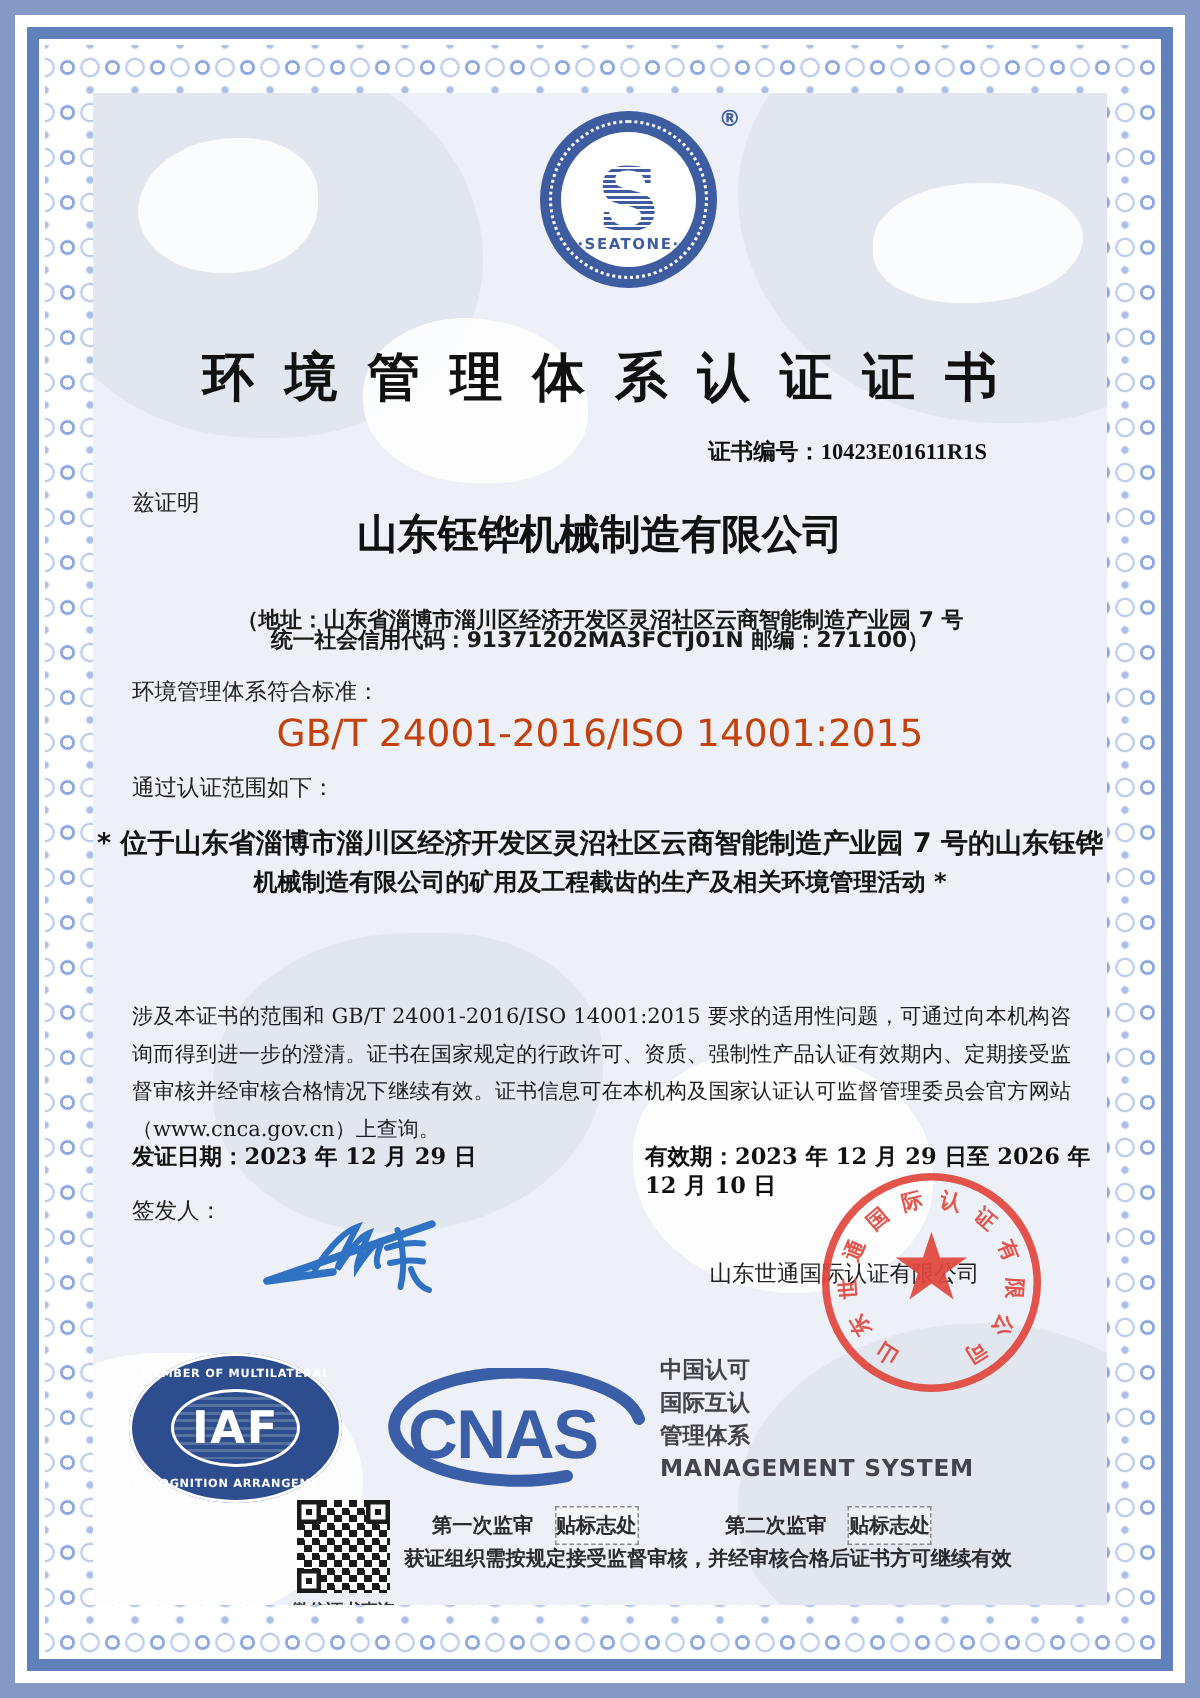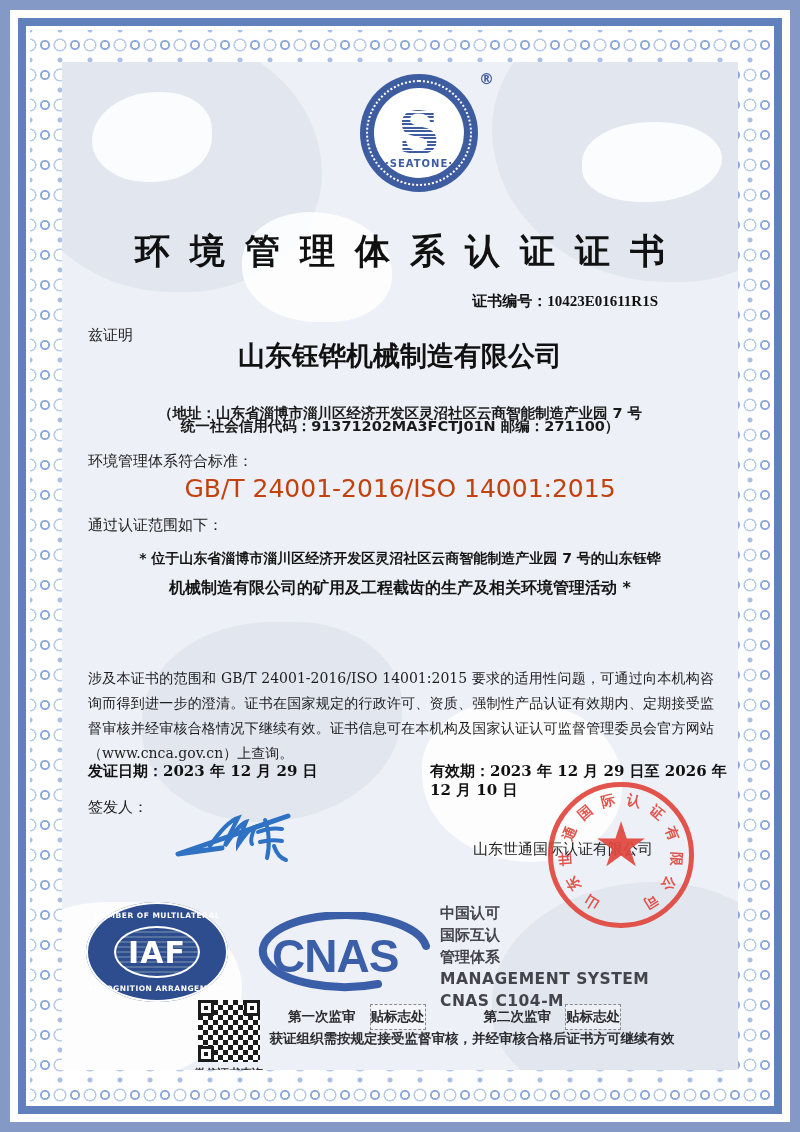--- a/index.html
+++ b/index.html
@@ -46,21 +46,21 @@
            font-size:35px; font-weight:bold; color:#111; letter-spacing:20px; padding-left:20px; }
   .certno-row { position:absolute; right:80px; top:230px; font-size:15px; font-weight:bold; color:#111;
                 font-family:"Liberation Serif", serif; }
   .certify { position:absolute; left:26px; top:264px; font-size:15px; color:#222; font-family:"DejaVu Serif", serif; }
   .company { position:absolute; left:0; right:0; top:276px; text-align:center; font-size:27px; font-weight:bold; color:#111; }
   .addr1 { position:absolute; left:0; right:0; top:330px; text-align:center; font-size:14.5px; font-weight:bold; color:#1a1a1a;margin-top:12px; }
   .addr2 { position:absolute; left:0; right:0; top:355px; text-align:center; font-size:14.5px; font-weight:bold; color:#1a1a1a; }
   .std-label { position:absolute; left:26px; top:390px; font-size:15px; color:#222; font-family:"DejaVu Serif", serif; }
   .standard { position:absolute; left:0; right:0; top:412px; text-align:center; font-size:25px; color:#c2410c; }
   .scope-label { position:absolute; left:26px; top:454px; font-size:15px; color:#222; font-family:"DejaVu Serif", serif; }
-  .scope1 { position:absolute; left:0; right:0; top:488px; text-align:center; font-size:14px; font-weight:bold; color:#151515; }
+  .scope1 { position:absolute; left:0; right:0; top:488px; text-align:center; font-size:18px; font-weight:bold; color:#151515; }
   .scope2 { position:absolute; left:0; right:0; top:516px; text-align:center; font-size:16px; font-weight:bold; color:#151515; }
   .note { position:absolute; left:26px; right:24px; top:604px; font-size:14px; line-height:25px; color:#1c1c1e;
           text-align:justify; font-family:"DejaVu Serif", serif; }
   .issue-date { position:absolute; left:26px; top:700px; font-size:15px; font-weight:bold; color:#111; font-family:"DejaVu Serif", serif; }
   .validity { position:absolute; left:368px; top:700px; font-size:15px; font-weight:bold; color:#111; font-family:"DejaVu Serif", serif; }
   .signer { position:absolute; left:26px; top:736px; font-size:15px; color:#222; font-family:"DejaVu Serif", serif; }
   .issuer { position:absolute; left:395px; top:778px; font-size:15px; color:#222; font-family:"DejaVu Serif", serif; z-index:2;margin-left:16px; }
 
   .signature { position:absolute; left:108px; top:740px; width:150px; height:75px; }
 
@@ -200,21 +200,20 @@
     <svg class="cnas" viewBox="0 0 176 84">
       <path d="M168 34 A 82 36 0 1 0 120 72" fill="none" stroke="#3b5ea8" stroke-width="8" stroke-linecap="round"></path>
       <text x="14" y="60" font-size="46" font-weight="bold" fill="#3b5ea8" font-family="'Liberation Sans', sans-serif" letter-spacing="-1">CNAS</text>
     </svg>
 
     <div class="acc-block">
       <div class="acc-line">中国认可</div>
       <div class="acc-line">国际互认</div>
       <div class="acc-line">管理体系</div>
       <div class="acc-line en">MANAGEMENT SYSTEM</div>
-      <div class="acc-line en">CNAS C104-M</div>
     </div>
 
     <div class="qr">
       <div class="finder tl"></div>
       <div class="finder tr"></div>
       <div class="finder bl"></div>
     </div>
     <div class="qr-label">微信证书查询</div>
 
     <div class="audit-row">

